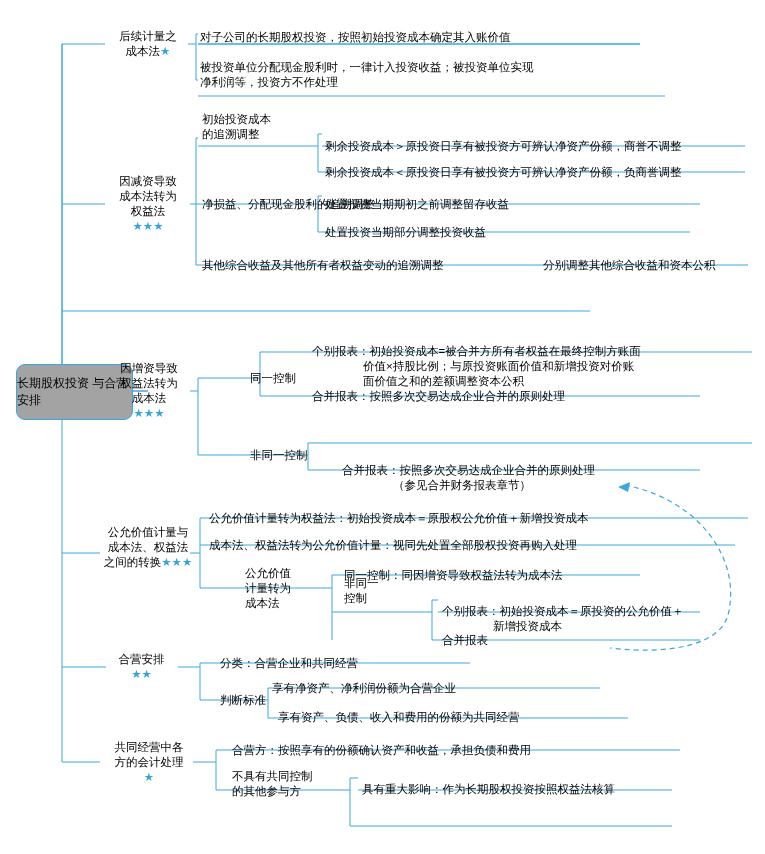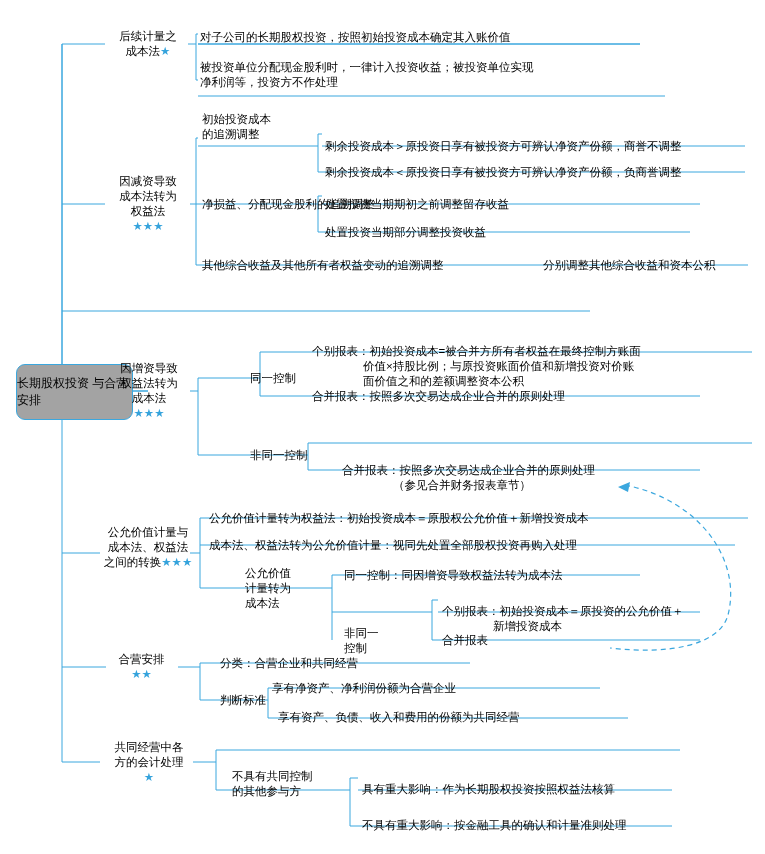--- a/index.html
+++ b/index.html
@@ -169,32 +169,32 @@
 
   <div class="node ctr" style="left:98px;top:525px;width:100px;"><span>公允价值计量与
 成本法、权益法
 之间的转换</span><span class="star">★★★</span></div>
   <div class="node" style="left:209px;top:511px;"><span>公允价值计量转为权益法：初始投资成本＝原股权公允价值＋新增投资成本</span></div>
   <div class="node" style="left:209px;top:538px;"><span>成本法、权益法转为公允价值计量：视同先处置全部股权投资再购入处理</span></div>
   <div class="node" style="left:245px;top:566px;"><span>公允价值
 计量转为
 成本法</span></div>
   <div class="node" style="left:344px;top:568px;"><span>同一控制：同因增资导致权益法转为成本法</span></div>
-  <div class="node" style="left:344px;top:626px;"><span>非同一
+  <div class="node" style="left:344px;top:576px;"><span>非同一
 控制</span></div>
   <div class="node" style="left:442px;top:604px;"><span>个别报表：初始投资成本＝原投资的公允价值＋
                 新增投资成本</span></div>
   <div class="node" style="left:442px;top:633px;"><span>合并报表</span></div>
 
   <div class="node ctr" style="left:104px;top:652px;width:75px;"><span>合营安排</span><br><span class="star">★★</span></div>
   <div class="node" style="left:220px;top:656px;"><span>分类：合营企业和共同经营</span></div>
   <div class="node" style="left:220px;top:693px;"><span>判断标准</span></div>
   <div class="node" style="left:272px;top:681px;"><span>享有净资产、净利润份额为合营企业</span></div>
   <div class="node" style="left:278px;top:710px;"><span>享有资产、负债、收入和费用的份额为共同经营</span></div>
 
   <div class="node ctr" style="left:104px;top:740px;width:90px;"><span>共同经营中各
 方的会计处理</span><br><span class="star">★</span></div>
+  <div class="node" style="left:232px;top:743px;"><span>合营方：按照享有的份额确认资产和收益，承担负债和费用</span></div>
   <div class="node" style="left:232px;top:769px;"><span>不具有共同控制
 的其他参与方</span></div>
   <div class="node" style="left:362px;top:782px;"><span>具有重大影响：作为长期股权投资按照权益法核算</span></div>
-  <div class="node" style="left:362px;top:818px;"><span>不具有重大影响：按金融工具的确认和计量准则处理</span></div>
 
 </div>
 
 </body></html>

